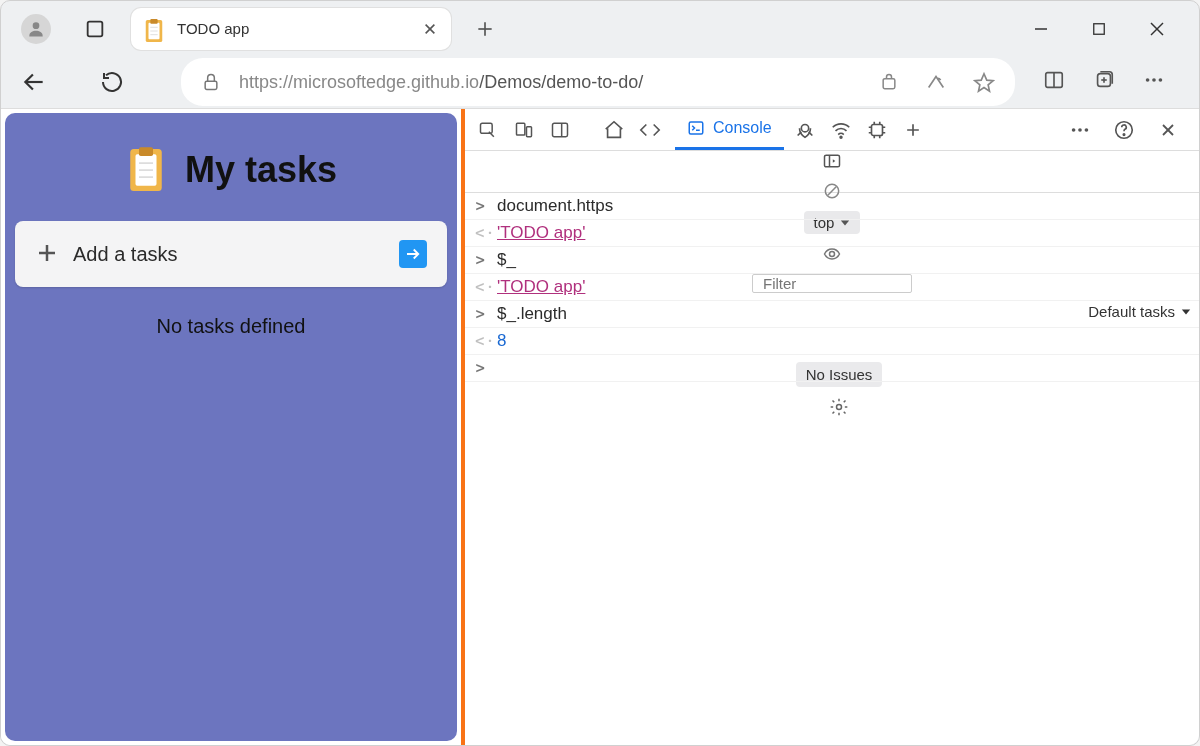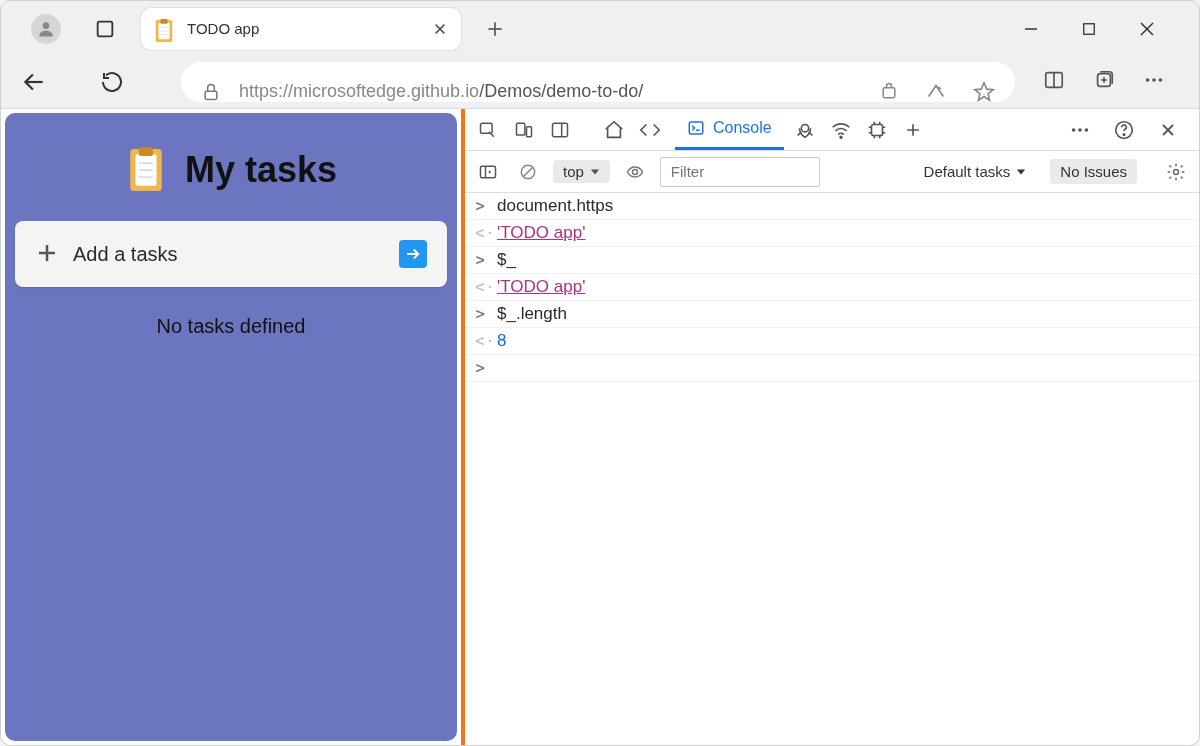--- a/index.html
+++ b/index.html
@@ -1,35 +1,35 @@
 <!DOCTYPE html>
 <html><head>
 <meta charset="utf-8">
 <style>
 * { box-sizing: border-box; margin: 0; padding: 0; font-family: "Segoe UI", Arial, sans-serif; }
 html, body { width: 1200px; height: 746px; overflow: hidden; background: #f3f3f3; }
 
 
 .browser { width: 1200px; height: 746px; background: #eef0f2; border: 1px solid #d0d0d0; border-radius: 10px; position: relative; display: flex; flex-direction: column; }
 
-.titlebar { height: 55px; display: flex; align-items: center; padding: 0 20px; justify-content: center; }
+.titlebar { height: 55px; display: flex; align-items: center; padding: 0 10px; justify-content: center; }
 .profile-icon { width: 30px; height: 30px; border-radius: 50%; background: #d6d6d6; margin-left: 10px; display:flex; align-items:center; justify-content:center; }
 .profile-icon svg { width:20px; height:20px; }
 .tabset-icon { margin-left: 30px; width: 28px; height:28px; display:flex; align-items:center; justify-content:center; }
 .tab { margin-left: 22px; width: 320px; height: 42px; background: #fff; border-radius: 10px; display: flex; align-items: center; padding: 0 12px; box-shadow: 0 0 0 1px #e0e0e0; }
 .tab-icon { width: 22px; height: 22px; margin-right: 12px; }
 .tab-title { font-size: 15px; color: #333; flex: 1; }
 .tab-close { width: 18px; height: 18px; display:flex; align-items:center; justify-content:center; color:#555; }
 .newtab { margin-left: 18px; width: 32px; height:32px; display:flex; align-items:center; justify-content:center; color:#555; }
 .window-controls { margin-left: auto; display:flex; gap: 38px; padding-right: 22px; }
 .window-controls .wc { width:20px; height:20px; display:flex; align-items:center; justify-content:center; color:#333; }
 
 .addrbar { height: 52px; display:flex; align-items:center; padding: 0 14px; gap: 10px; }
 .nav-btn { width:38px; height:38px; display:flex; align-items:center; justify-content:center; color:#444; border-radius:6px; }
-.urlbox { margin-left: 40px; flex:1; height: 40px; background:#fff; border-radius: 22px; display:flex; align-items:flex-end; padding: 0 20px; font-size: 18px; color:#333; min-width:0; }
+.urlbox { margin-left: 40px; flex:1; height: 48px; background:#fff; border-radius: 22px; display:flex; align-items:center; padding: 0 20px; font-size: 18px; color:#333; min-width:0; }
 .lock { margin-right: 18px; color:#666; display:flex; }
 .url-main { color:#888; }
 .url-path { color:#555; }
 .url-actions { margin-left:auto; display:flex; gap: 26px; align-items:center; color:#777; }
 .url-actions .action { display:flex; }
 .toolbar-right { display:flex; gap: 28px; align-items:center; padding: 0 20px 0 18px; color:#555; }
 
 
 .content { flex:1; display:flex; background:#fff; border-top:1px solid #ddd; border-bottom-left-radius:10px; border-bottom-right-radius:10px; overflow:hidden; }
 
@@ -48,25 +48,25 @@
 .devtools { flex:1; display:flex; flex-direction:column; border-left:4px solid #f97316; }
 
 .dt-tabs { height: 42px; display:flex; align-items:center; border-bottom: 1px solid #ddd; padding: 0 8px; gap: 6px; }
 .dt-ic { width: 30px; height: 30px; display:flex; align-items:center; justify-content:center; color:#444; border-radius:4px; }
 .dt-ic.chip { color:#444; }
 .dt-sep { width:12px; }
 .tab-console { display:flex; align-items:center; gap:8px; height:40px; padding: 0 12px; border-bottom: 3px solid #1a73e8; color:#1a73e8; font-size:16px; font-weight:500; margin-left:4px; }
 .tab-console .cicon { width:18px; height:18px; color:#1a73e8; }
 .dt-tabs .menu-right { margin-left:auto; display:flex; gap: 14px; align-items:center; padding-right: 8px; }
 
-.dt-toolbar { height: 42px; display:flex; align-items:center; border-bottom: 1px solid #ddd; padding: 0 8px; gap: 10px; font-size:15px; color:#333; }
+.dt-toolbar { height: 42px; display:flex; align-items:center; border-bottom: 1px solid #ddd; padding: 0 8px; gap: 10px; font-size:15px; color:#333;flex-direction:column; }
 .ctx { background:#e9e9eb; padding: 3px 10px; border-radius:4px; display:flex; align-items:center; gap:6px; }
 .filter-box { border:1px solid #ccc; height:30px; width: 160px; padding: 0 10px; font-size:15px; color:#444; border-radius:2px; }
 .levels { margin-left:auto; display:flex; align-items:center; gap:6px; }
-.issues { background:#eaeaec; padding: 4px 10px; border-radius:4px; font-size:15px; margin-left:14px; }
+.issues { background:#eaeaec; padding: 4px 10px; border-radius:4px; font-size:15px; margin-left:14px;margin-top:32px; }
 .gear { margin-left:14px; color:#555; }
 
 .dt-console { flex:1; font-family: "Cascadia Mono","Consolas",monospace; font-size:17px; overflow:auto; }
 .row { display:flex; align-items:flex-start; padding: 3px 10px; border-bottom: 1px solid #f1f1f1; }
 .row.input .arrow { color:#777; }
 .row.output .arrow { color:#c0c0c0; }
 .arrow { width: 22px; display:inline-block; font-family: "Cascadia Mono","Consolas",monospace; }
 .code { color:#2b2b2b; white-space: pre; }
 .string { color:#b0307d;text-decoration:underline; }
 .number { color:#1968d2; }

